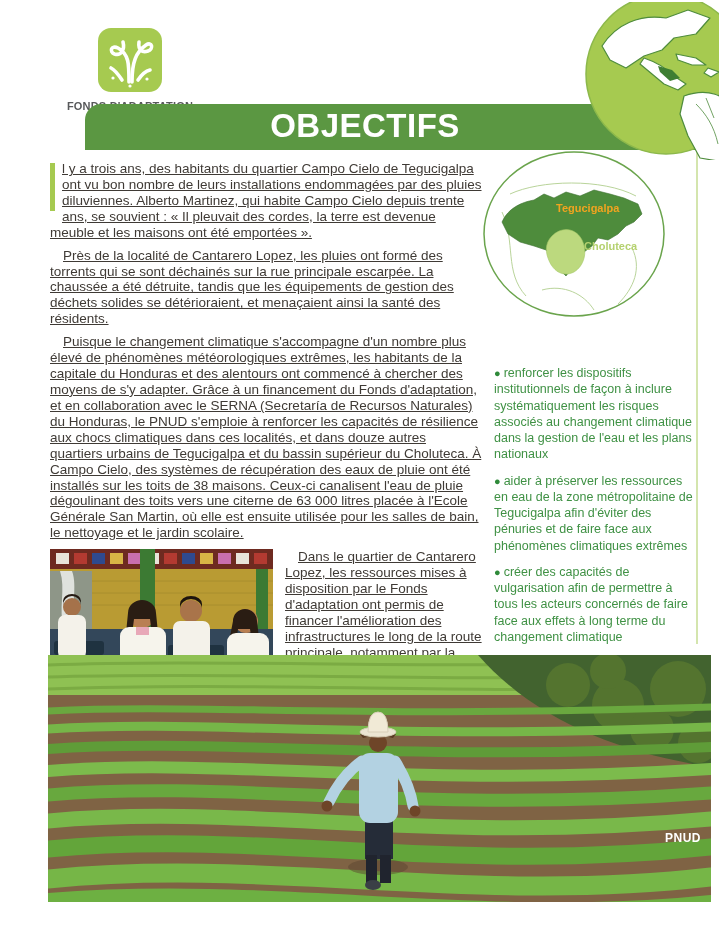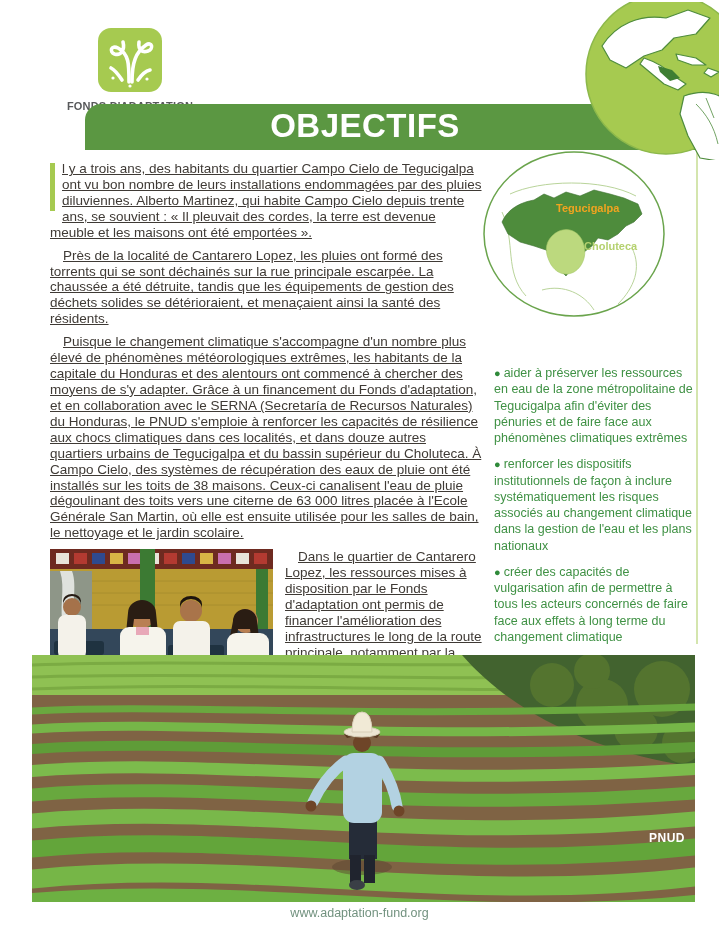--- a/index.html
+++ b/index.html
@@ -50,21 +50,21 @@
   figcaption{margin-top:8px;font-size:11.5px;color:#756f68;}
   
   .sidebar{position:absolute;left:494px;top:349px;width:202px;}
   .obj-eyebrow{margin-left:14px;font-size:13px;font-weight:bold;color:#3e8f44;letter-spacing:.5px;}
   .obj-title{font-size:46px;line-height:.85;color:#f3a838;letter-spacing:-1px;margin-top:1px;}
   .obj-list{margin-top:16px;}
   .obj-item{font-size:12.5px;line-height:1.3;color:#3f9144;margin-bottom:10px;}
   .obj-item .dot{color:#2f8a3a;font-size:11px;margin-right:3px;}
   .vline{position:absolute;left:696px;top:150px;width:2px;height:494px;background:#d4e5ae;}
   
-  .field-photo{position:absolute;left:32px;top:655px;width:663px;height:200px;}
+  .field-photo{position:absolute;left:48px;top:655px;width:663px;height:200px;}
   .field-photo svg{display:block;width:663px;height:247px;}
   .photo-credit{
     position:absolute;right:10px;bottom:10px;color:#ffffff;font-size:12px;font-weight:bold;letter-spacing:.5px;
   }
   
   .footer{position:absolute;left:0;top:906px;width:719px;text-align:center;font-size:12.5px;color:#72927f;}
 </style>
 </head>
 <body>
 
@@ -186,22 +186,22 @@
           </g>
         </svg>
         <figcaption>Christian Rossi, PNUD</figcaption>
       </figure>
       <p class="indent">Dans le quartier de Cantarero Lopez, les ressources mises à disposition par le Fonds d'adaptation ont permis de financer l'amélioration des infrastructures le long de la route principale, notamment par la protection de la chaussée et des trottoirs contre les effets du changement climatique et par la construction de rigoles pour détourner l'eau pluviale de la route.</p>
     </div>
   </div>
 
   <div class="sidebar">
     <div class="obj-list">
+      <div class="obj-item"><span class="dot">●</span><span>renforcer les dispositifs institutionnels de façon à inclure systématiquement les risques associés au changement climatique dans la gestion de l'eau et les plans nationaux</span></div>
       <div class="obj-item"><span class="dot">●</span><span>aider à préserver les ressources en eau de la zone métropolitaine de Tegucigalpa afin d'éviter des pénuries et de faire face aux phénomènes climatiques extrêmes</span></div>
-      <div class="obj-item"><span class="dot">●</span><span>renforcer les dispositifs institutionnels de façon à inclure systématiquement les risques associés au changement climatique dans la gestion de l'eau et les plans nationaux</span></div>
       <div class="obj-item"><span class="dot">●</span><span>créer des capacités de vulgarisation afin de permettre à tous les acteurs concernés de faire face aux effets à long terme du changement climatique</span></div>
     </div>
   </div>
 
   <div class="vline"></div>
 
   <div class="field-photo">
     <svg viewBox="0 0 663 247">
       <rect width="663" height="247" fill="#7f6344"></rect>
       <rect x="0" y="0" width="663" height="40" fill="#8fc153"></rect>
@@ -243,15 +243,14 @@
         <circle cx="367" cy="156" r="5.5" fill="#6e4528"></circle>
         <circle cx="330" cy="88" r="9" fill="#6e4528"></circle>
         <path d="M312 79 q18 -7 36 0 l-3 4 q-15 -5 -30 0 Z" fill="#5a3a22"></path>
         <ellipse cx="330" cy="77" rx="18" ry="5" fill="#ece5d2" stroke="#d8cfb8"></ellipse>
         <path d="M320 77 q0 -20 10 -20 q10 0 10 20 Z" fill="#f1ead6" stroke="#d8cfb8"></path>
       </g>
     </svg>
     <span class="photo-credit">PNUD</span>
   </div>
 
-  <div class="footer">www.adaptation-fund.org</div>
 
 </div>
 
 </body></html>

